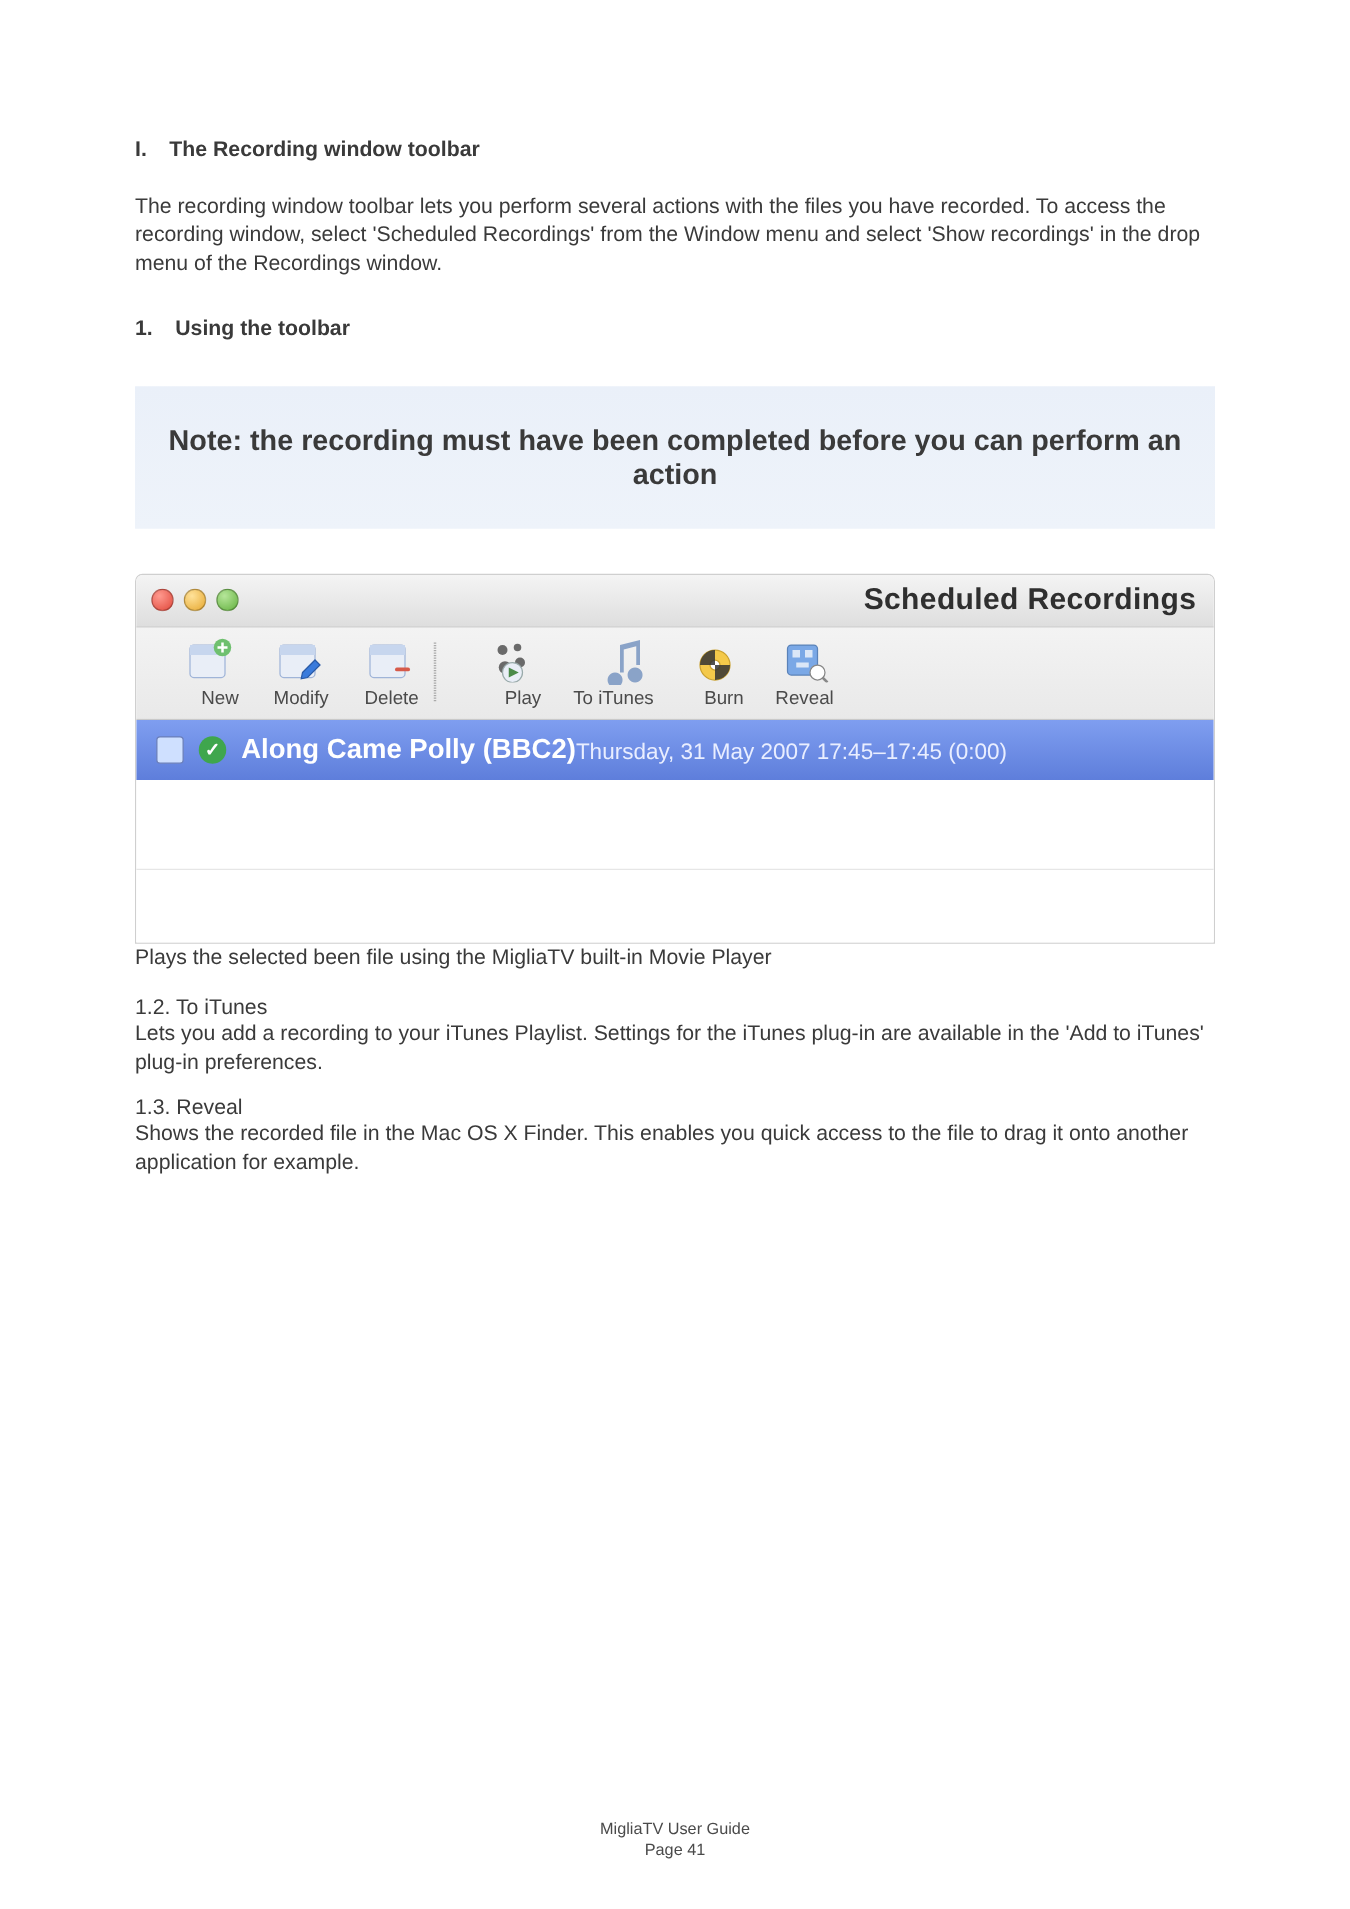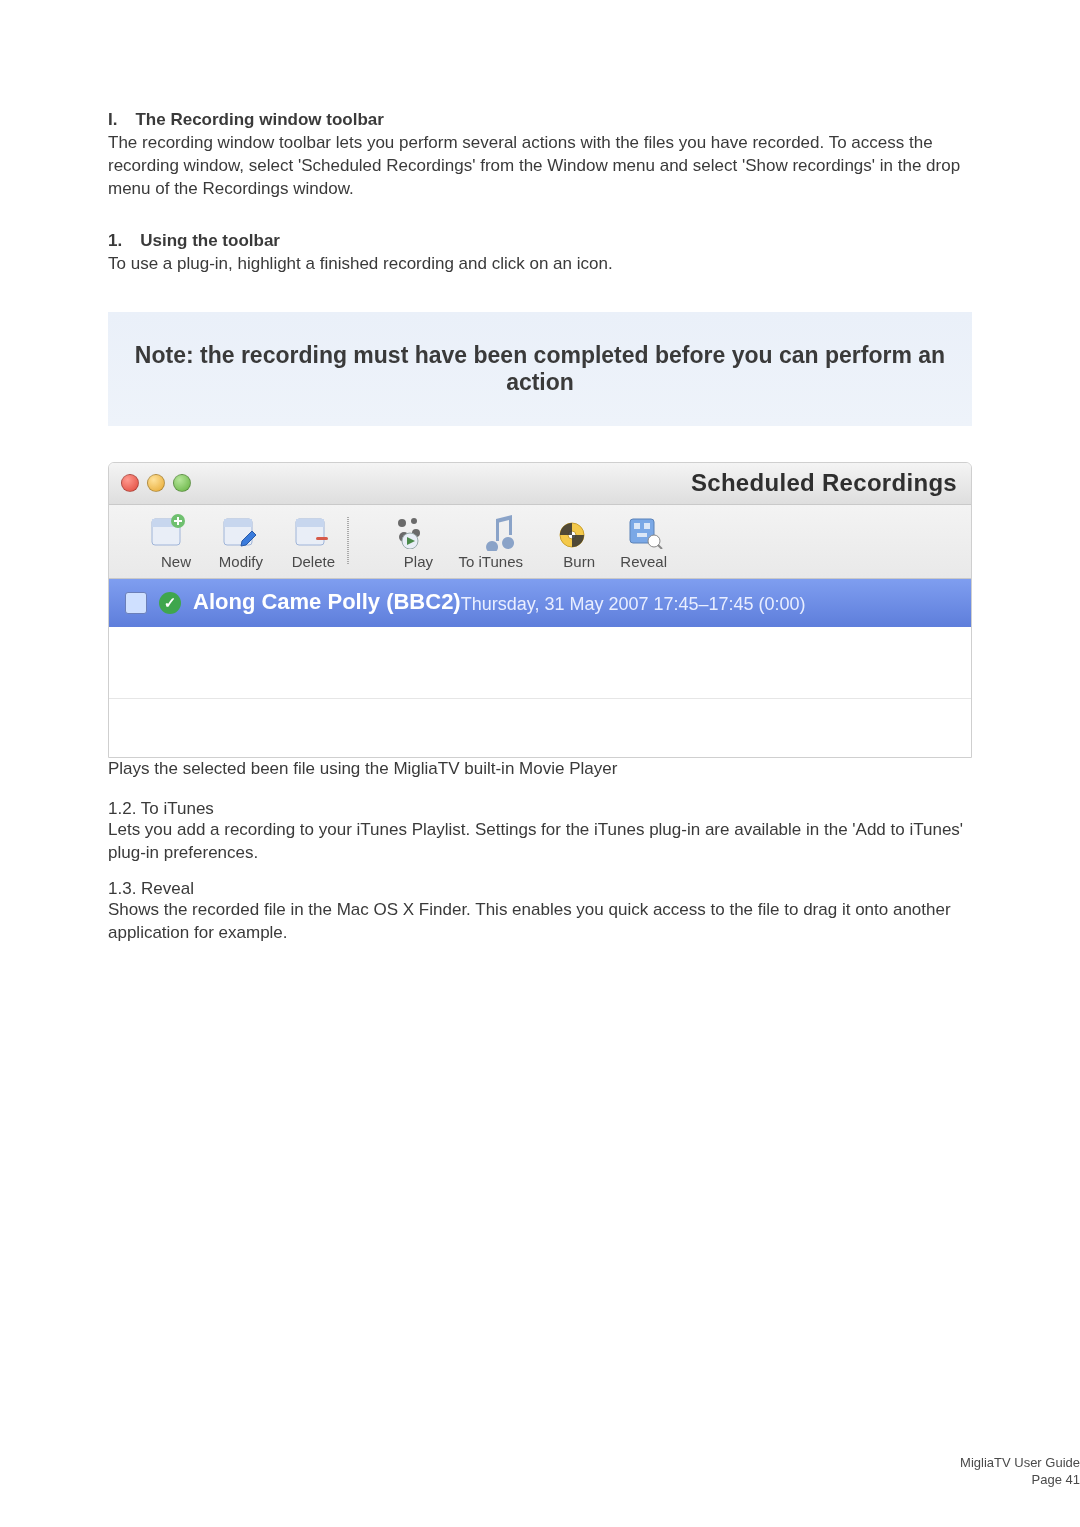--- a/index.html
+++ b/index.html
@@ -10,21 +10,21 @@
     font-family: "Helvetica Neue", Helvetica, Arial, sans-serif;
     color: #3a3a3a;
     position: relative;
   }
   .page {
     padding: 110px 108px 0 108px;
   }
   .section-heading {
     font-weight: bold;
     font-size: 17px;
-    margin-bottom: 2px;
+    margin-bottom: 24px;
   }
   .section-heading .num { margin-right: 18px; }
   .para {
     font-size: 17px;
     line-height: 1.35;
     margin-bottom: 18px;
   }
   .sub-heading {
     font-weight: bold;
     font-size: 17px;
@@ -149,41 +149,40 @@
   .item-desc {
     font-size: 17px;
     line-height: 1.35;
     margin-bottom: 14px;
   }
 
   .footer {
     position: absolute;
     left: 0; right: 0;
     bottom: 40px;
-    text-align: right;
+    text-align: center;
     font-size: 13px;
     color: #4a4a4a;
   }
   .footer .line2 { margin-top: 2px; }
 </style>
 </head>
 <body>
 
 <div class="page">
 
   <div class="section-heading">
     <span class="num">I.</span><span>The Recording window toolbar</span>
   </div>
 
   <p class="para">The recording window toolbar lets you perform several actions with the files you have recorded. To access the recording window, select 'Scheduled Recordings' from the Window menu and select 'Show recordings' in the drop menu of the Recordings window.</p>
 
   <div class="sub-heading">
     <span class="num">1.</span><span>Using the toolbar</span>
   </div>
-  <p class="para" style="margin-top:2px;">To use a plug-in, highlight a finished recording and click on an icon.</p>
 
   <div class="note-box">
     <span>Note: the recording must have been completed before you can perform an action</span>
   </div>
 
   <div class="window">
     <div class="titlebar">
       <div class="traffic">
         <div class="dot red"></div>
         <div class="dot yellow"></div>

